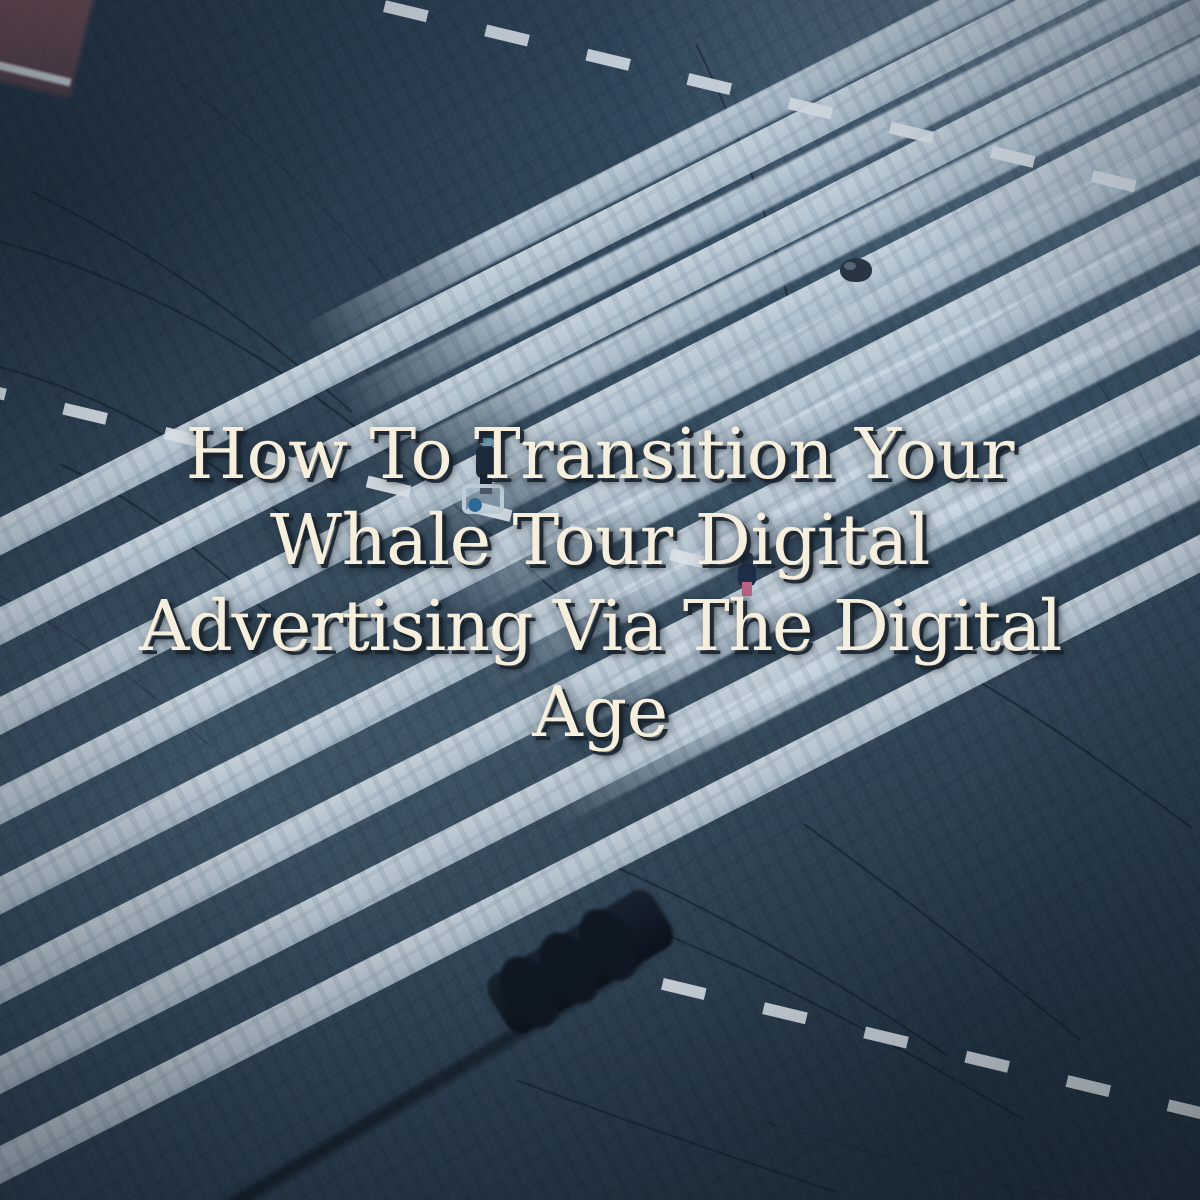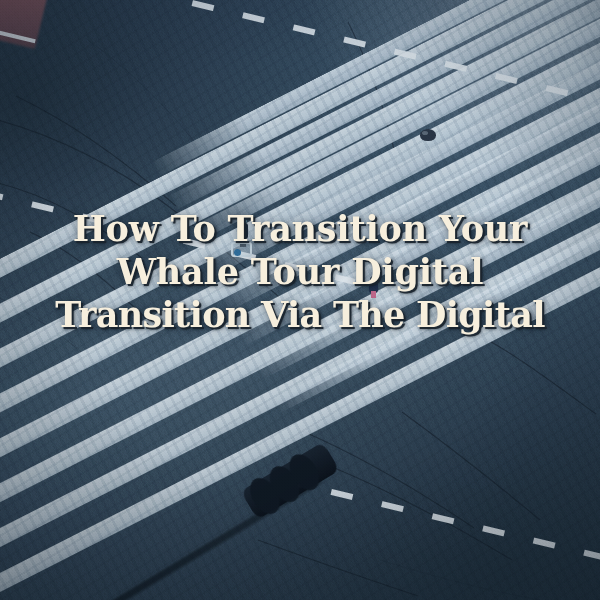--- a/index.html
+++ b/index.html
@@ -245,21 +245,21 @@
     left: 0;
     right: 0;
     top: 207px;
     padding: 0 14px;
     text-align: center;
     z-index: 5;
   }
   .title-line {
     display: block;
     font-family: "DejaVu Serif", "Liberation Serif", serif;
-    font-weight: 700;
+    font-weight: 400;
     font-size: 35px;
     line-height: 43px;
     letter-spacing: -0.2px;
     color: #f7efdd;
     white-space: nowrap;
     text-shadow:
        2px 2px 0 rgba(26,36,46,0.92),
        2px 2px 3px rgba(10,18,26,0.75),
        0 0 10px rgba(12,20,30,0.45);
   }
@@ -347,16 +347,17 @@
       <div class="sheen"></div>
     </div>
 
     <div class="photo-grade"></div>
     <div class="photo-noise"></div>
   </div>
 
   <div class="title-overlay">
     <span class="title-line l1">How To Transition Your</span>
     <span class="title-line l2">Whale Tour Digital</span>
-    <span class="title-line l3">Transition Via The Digital</span>
+    <span class="title-line l3">Advertising Via The Digital</span>
+    <span class="title-line l4">Age</span>
   </div>
 
 </div>
 
 </body></html>

